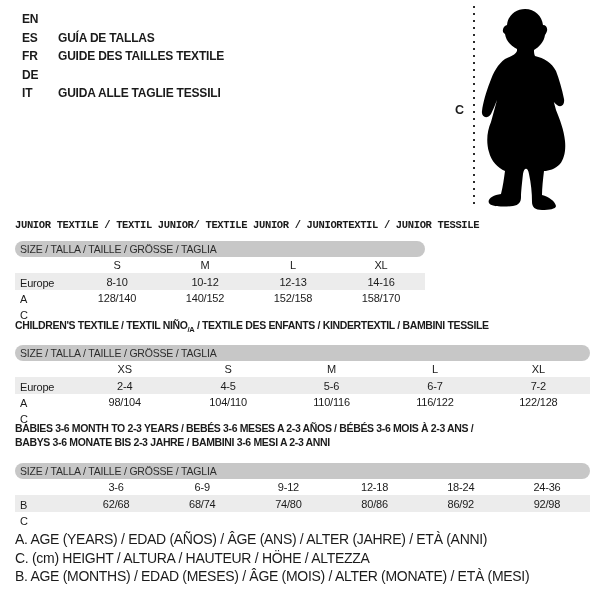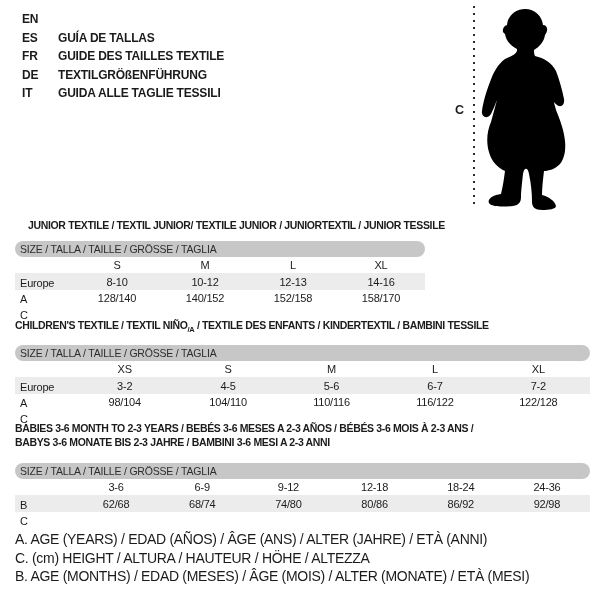--- a/index.html
+++ b/index.html
@@ -36,21 +36,21 @@
   .sub{font-size:7.5px;vertical-align:sub;}
 
   
   .notes{position:absolute;left:15px;top:530px;}
   .note-line{font-weight:400;font-size:14px;letter-spacing:-0.3px;
     line-height:18.5px;white-space:nowrap;}
 
   #t1{left:15px;top:241px;width:410px;}
   #t2{left:15px;top:345px;width:575px;}
   #t3{left:15px;top:463px;width:575px;}
-  #t1-title{left:28px;top:218px;}
+  #t1-title{left:15px;top:218px;font-family:Liberation Mono, monospace;}
   #t2-title{left:15px;top:318px;}
   #t3-title{left:15px;top:421px;}
 </style>
 </head>
 <body>
 
 <div class="page">
 
   <div class="lang-list">
     <div class="lang-row">
@@ -59,21 +59,20 @@
     <div class="lang-row">
       <span class="lang-code">ES</span>
       <span class="lang-title">GUÍA DE TALLAS</span>
     </div>
     <div class="lang-row">
       <span class="lang-code">FR</span>
       <span class="lang-title">GUIDE DES TAILLES TEXTILE</span>
     </div>
     <div class="lang-row">
       <span class="lang-code">DE</span>
-      <span class="lang-title">TEXTILGRÖßENFÜHRUNG</span>
     </div>
     <div class="lang-row">
       <span class="lang-code">IT</span>
       <span class="lang-title">GUIDA ALLE TAGLIE TESSILI</span>
     </div>
   </div>
 
   <div class="figure-line"></div>
   <div class="figure-label">C</div>
   <svg class="baby-svg" viewBox="0 0 100 210" aria-hidden="true">
@@ -161,21 +160,21 @@
         <div class="t-row">
           <span class="lbl">Europe</span>
           <span class="val">XS</span>
           <span class="val">S</span>
           <span class="val">M</span>
           <span class="val">L</span>
           <span class="val">XL</span>
         </div>
         <div class="t-row striped">
           <span class="lbl">A</span>
-          <span class="val">3-2</span>
+          <span class="val">2-4</span>
           <span class="val">4-5</span>
           <span class="val">5-6</span>
           <span class="val">6-7</span>
           <span class="val">7-2</span>
         </div>
         <div class="t-row">
           <span class="lbl">C</span>
           <span class="val">98/104</span>
           <span class="val">104/110</span>
           <span class="val">110/116</span>

